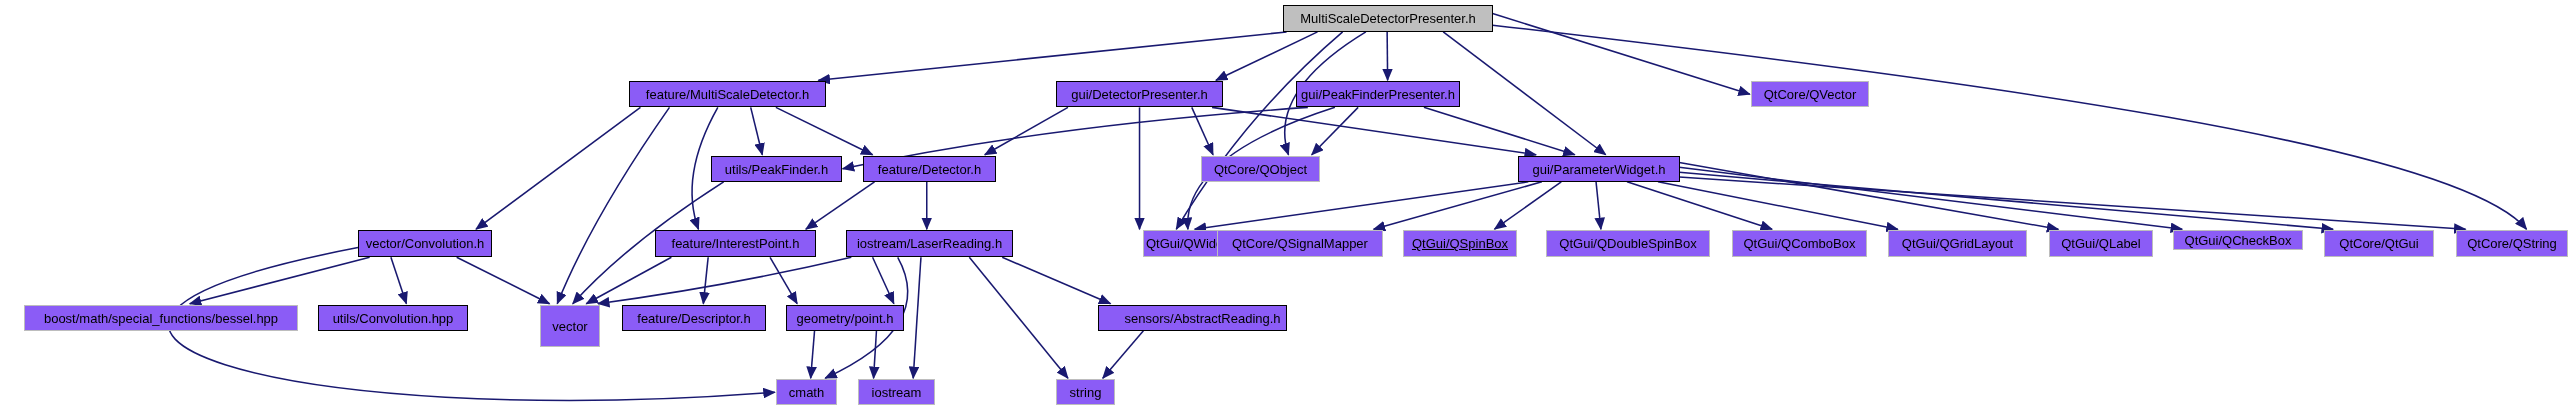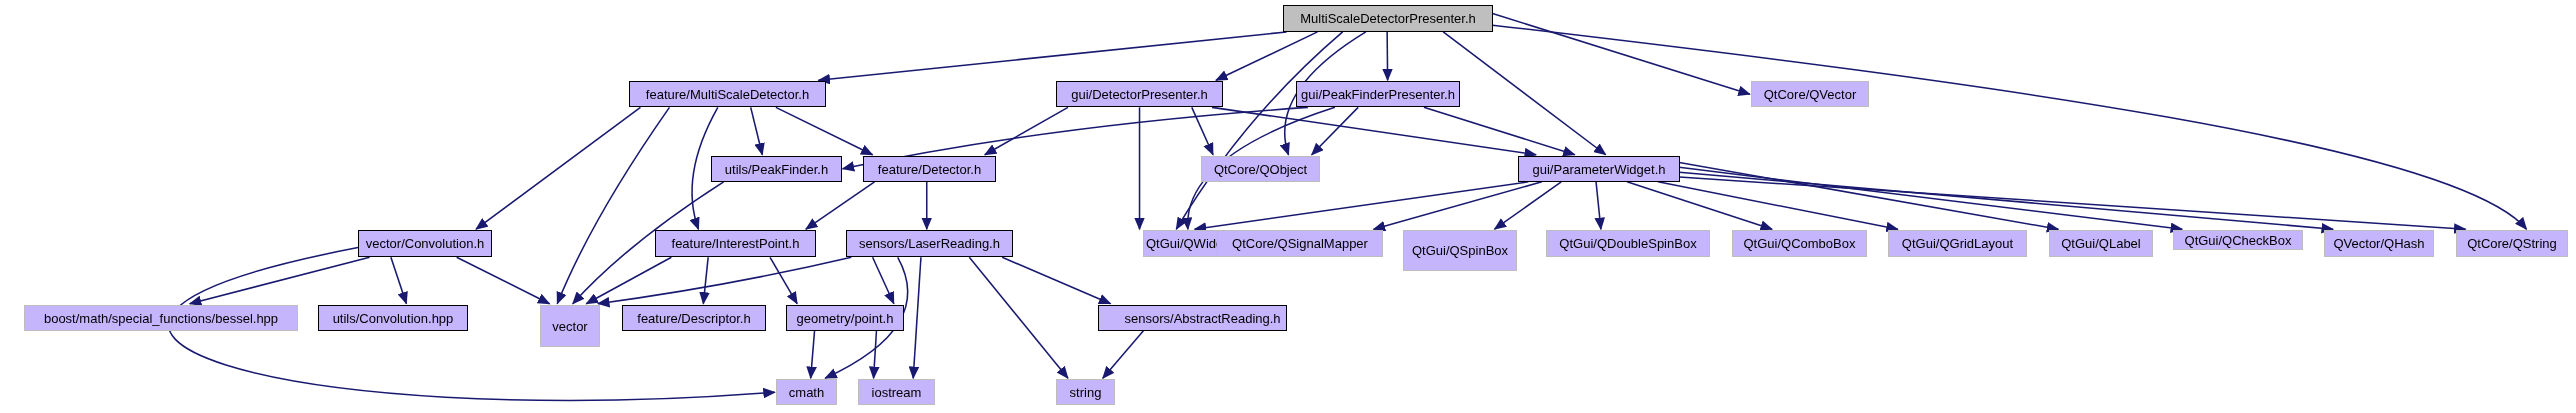--- a/index.html
+++ b/index.html
@@ -1,20 +1,20 @@
 <!DOCTYPE html>
 <html><head>
 <meta charset="utf-8">
 <style>
   html,body{margin:0;padding:0;background:#ffffff;}
   .stage{position:relative;width:2576px;height:413px;background:#ffffff;overflow:hidden;
          font-family:"Liberation Sans", sans-serif;}
   .edges{position:absolute;left:0;top:0;width:2576px;height:413px;}
   .node{position:absolute;display:flex;align-items:center;justify-content:center;
-        box-sizing:border-box;background:#c4b5fd;border:1.9px solid #000000;
+        box-sizing:border-box;background:#8b5cf6;border:1.9px solid #000000;
         font-size:13px;color:#000000;white-space:nowrap;padding:0 3.9px;}
   .node.external{border:1.5px solid #bdbdbd;}
   .node.root{background:#bfbfbf;border:1.9px solid #000000;}
   .node.project{cursor:pointer;}
 </style>
 </head>
 <body>
 
 <div class="stage">
   <svg class="edges" xmlns="http://www.w3.org/2000/svg" viewBox="0 0 2663 427" width="2576" height="413">
@@ -81,30 +81,30 @@
       <div class="node project" style="left: 629px; top: 81px; width: 197px; height: 26px;">feature/MultiScaleDetector.h</div>
       <div class="node project" style="left: 1056px; top: 81px; width: 167px; height: 26px;">gui/DetectorPresenter.h</div>
       <div class="node project" style="left: 1296px; top: 81px; width: 164px; height: 26px;">gui/PeakFinderPresenter.h</div>
       <div class="node external" style="left: 1751px; top: 81px; width: 118px; height: 26px;">QtCore/QVector</div>
       <div class="node project" style="left: 711px; top: 156px; width: 131px; height: 26px;">utils/PeakFinder.h</div>
       <div class="node project" style="left: 863px; top: 156px; width: 133px; height: 26px;">feature/Detector.h</div>
       <div class="node external" style="left: 1201px; top: 156px; width: 119px; height: 26px;">QtCore/QObject</div>
       <div class="node project" style="left: 1518px; top: 156px; width: 162px; height: 26px;">gui/ParameterWidget.h</div>
       <div class="node project" style="left: 358px; top: 230px; width: 134px; height: 27px;">vector/Convolution.h</div>
       <div class="node project" style="left: 655px; top: 230px; width: 161px; height: 27px;">feature/InterestPoint.h</div>
-      <div class="node project" style="left: 846px; top: 230px; width: 167px; height: 27px;">sensors/LaserReading.h</div>
+      <div class="node project" style="left: 846px; top: 230px; width: 167px; height: 27px;">iostream/LaserReading.h</div>
       <div class="node external" style="left: 1143px; top: 230px; width: 94px; height: 27px;">QtGui/QWidget</div>
       <div class="node external" style="left: 1217px; top: 230px; width: 166px; height: 27px;">QtCore/QSignalMapper</div>
-      <div class="node external" style="left: 1403px; top: 230px; width: 114px; height: 41px;">QtGui/QSpinBox</div>
+      <div class="node external" style="left: 1403px; top: 230px; width: 114px; height: 27px; text-decoration: underline;">QtGui/QSpinBox</div>
       <div class="node external" style="left: 1546px; top: 230px; width: 164px; height: 27px;">QtGui/QDoubleSpinBox</div>
       <div class="node external" style="left: 1732px; top: 230px; width: 135px; height: 27px;">QtGui/QComboBox</div>
       <div class="node external" style="left: 1888px; top: 230px; width: 139px; height: 27px;">QtGui/QGridLayout</div>
       <div class="node external" style="left: 2049px; top: 230px; width: 104px; height: 27px;">QtGui/QLabel</div>
       <div class="node external" style="left: 2173px; top: 230px; width: 130px; height: 20px;">QtGui/QCheckBox</div>
-      <div class="node external" style="left: 2324px; top: 230px; width: 110px; height: 27px;">QVector/QHash</div>
+      <div class="node external" style="left: 2324px; top: 230px; width: 110px; height: 27px;">QtCore/QtGui</div>
       <div class="node external" style="left: 2456px; top: 230px; width: 112px; height: 27px;">QtCore/QString</div>
       <div class="node external" style="left: 24px; top: 305px; width: 274px; height: 26px;">boost/math/special_functions/bessel.hpp</div>
       <div class="node project" style="left: 318px; top: 305px; width: 150px; height: 26px;">utils/Convolution.hpp</div>
       <div class="node external" style="left: 540px; top: 305px; width: 60px; height: 42px;">vector</div>
       <div class="node project" style="left: 622px; top: 305px; width: 144px; height: 26px;">feature/Descriptor.h</div>
       <div class="node project" style="left: 786px; top: 305px; width: 118px; height: 26px;">geometry/point.h</div>
       <div class="node project" style="left: 1098px; top: 305px; width: 189px; height: 26px; padding-left: 24px;">sensors/AbstractReading.h</div>
       <div class="node external" style="left: 776px; top: 379px; width: 61px; height: 26px;">cmath</div>
       <div class="node external" style="left: 858px; top: 379px; width: 77px; height: 26px;">iostream</div>
       <div class="node external" style="left: 1056px; top: 379px; width: 59px; height: 26px;">string</div>

